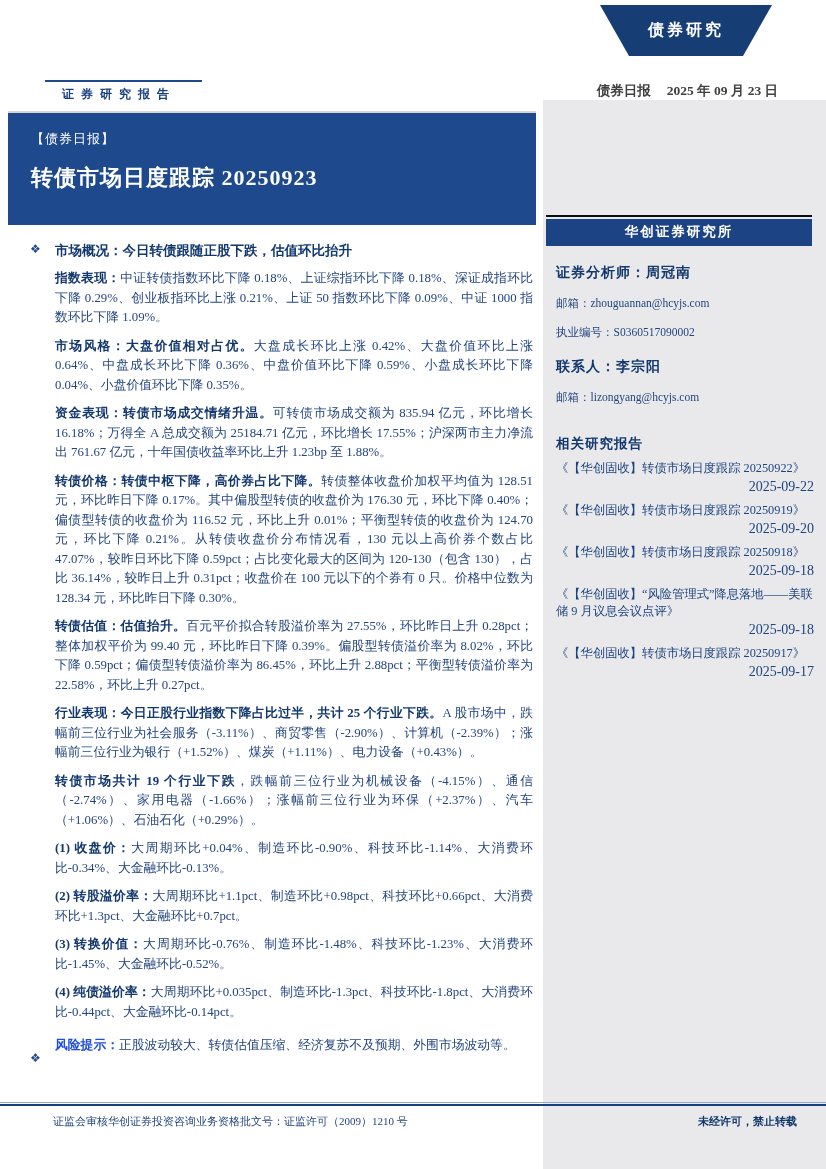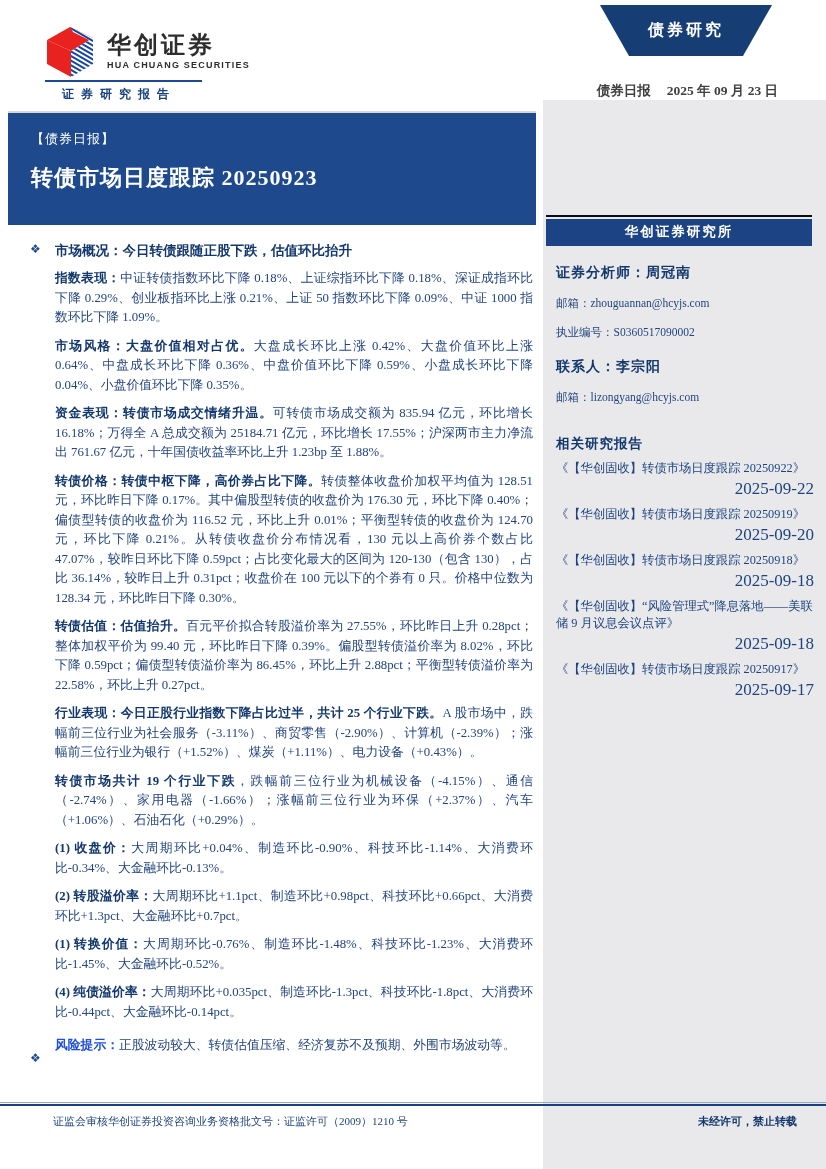--- a/index.html
+++ b/index.html
@@ -46,50 +46,32 @@
   .an-block{margin:18px 14px 0 13px;}
   .role-line{font-weight:bold;font-size:14px;color:#13386e;letter-spacing:1px;}
   .meta-line{font-size:11.5px;color:#23457f;margin-top:14px;}
   .meta-line .lbl{color:#23457f;}
   .meta-line a{color:#23457f;text-decoration:none;}
   .contact-line{margin-top:18px;}
   .related{margin:30px 12px 0 13px;}
   .related h3{margin:0;font-size:13.5px;font-weight:bold;color:#13386e;letter-spacing:1px;}
   .rep-item{margin-top:7px;}
   .rep-title{font-size:12.3px;color:#1d4480;line-height:17px;cursor:pointer;}
-  .rep-date{font-size:17px;color:#1d4480;text-align:right;margin-top:2px;}
+  .rep-date{font-size:14px;color:#1d4480;text-align:right;margin-top:2px;}
   
   .footer-rule{position:absolute;left:0;top:1102px;width:826px;height:0;border-top:1px solid #93a9cb;}
   .footer-rule2{position:absolute;left:0;top:1104px;width:826px;height:2px;background:#17407e;}
   .footer-left{position:absolute;left:53px;top:1114px;font-size:11px;color:#23457f;}
   .footer-right{position:absolute;right:29px;top:1114px;font-size:11px;font-weight:bold;color:#13386e;}
 </style>
 </head>
 <body>
 
 <div class="page">
 
-  <div class="logo-block">
-    <svg class="logo-cube" viewBox="0 0 54 52">
-      <defs>
-        <pattern id="bstripe" width="4" height="4" patternUnits="userSpaceOnUse" patternTransform="rotate(30)">
-          <rect width="4" height="4" fill="#ffffff"></rect>
-          <rect width="4" height="2" fill="#1445a0"></rect>
-        </pattern>
-      </defs>
-      <polygon points="2,14 25,1 48,12 26,25" fill="#e8231f"></polygon>
-      <polygon points="2,14 26,25 26,51 2,38" fill="#e8231f"></polygon>
-      <polygon points="26,25 48,12 48,38 26,51" fill="url(#bstripe)"></polygon>
-      <polygon points="25,1 48,12 48,16 28,6" fill="url(#bstripe)"></polygon>
-    </svg>
-    <div class="brand-wrap">
-      <div class="brand-cn">华创证券</div>
-      <div class="brand-en">HUA CHUANG SECURITIES</div>
-    </div>
-  </div>
   <div class="logo-rule"></div>
   <div class="series-label">证券研究报告</div>
 
   <div class="badge">
     <span>债券研究</span>
   </div>
 
   <div class="date-row">
     <span>债券日报</span><span class="gap"></span><span>2025 年 09 月 23 日</span>
   </div>
@@ -106,21 +88,21 @@
 
       <p class="para"><b>指数表现：</b><span>中证转债指数环比下降 0.18%、上证综指环比下降 0.18%、深证成指环比下降 0.29%、创业板指环比上涨 0.21%、上证 50 指数环比下降 0.09%、中证 1000 指数环比下降 1.09%。</span></p>
       <p class="para"><b>市场风格：大盘价值相对占优。</b><span>大盘成长环比上涨 0.42%、大盘价值环比上涨 0.64%、中盘成长环比下降 0.36%、中盘价值环比下降 0.59%、小盘成长环比下降 0.04%、小盘价值环比下降 0.35%。</span></p>
       <p class="para"><b>资金表现：转债市场成交情绪升温。</b><span>可转债市场成交额为 835.94 亿元，环比增长 16.18%；万得全 A 总成交额为 25184.71 亿元，环比增长 17.55%；沪深两市主力净流出 761.67 亿元，十年国债收益率环比上升 1.23bp 至 1.88%。</span></p>
       <p class="para"><b>转债价格：转债中枢下降，高价券占比下降。</b><span>转债整体收盘价加权平均值为 128.51 元，环比昨日下降 0.17%。其中偏股型转债的收盘价为 176.30 元，环比下降 0.40%；偏债型转债的收盘价为 116.52 元，环比上升 0.01%；平衡型转债的收盘价为 124.70 元，环比下降 0.21%。从转债收盘价分布情况看，130 元以上高价券个数占比 47.07%，较昨日环比下降 0.59pct；占比变化最大的区间为 120-130（包含 130），占比 36.14%，较昨日上升 0.31pct；收盘价在 100 元以下的个券有 0 只。价格中位数为 128.34 元，环比昨日下降 0.30%。</span></p>
       <p class="para"><b>转债估值：估值抬升。</b><span>百元平价拟合转股溢价率为 27.55%，环比昨日上升 0.28pct；整体加权平价为 99.40 元，环比昨日下降 0.39%。偏股型转债溢价率为 8.02%，环比下降 0.59pct；偏债型转债溢价率为 86.45%，环比上升 2.88pct；平衡型转债溢价率为 22.58%，环比上升 0.27pct。</span></p>
       <p class="para"><b>行业表现：今日正股行业指数下降占比过半，共计 25 个行业下跌。</b><span>A 股市场中，跌幅前三位行业为社会服务（-3.11%）、商贸零售（-2.90%）、计算机（-2.39%）；涨幅前三位行业为银行（+1.52%）、煤炭（+1.11%）、电力设备（+0.43%）。</span></p>
       <p class="para"><b>转债市场共计 19 个行业下跌</b><span>，跌幅前三位行业为机械设备（-4.15%）、通信（-2.74%）、家用电器（-1.66%）；涨幅前三位行业为环保（+2.37%）、汽车（+1.06%）、石油石化（+0.29%）。</span></p>
       <p class="para"><b>(1) 收盘价：</b><span>大周期环比+0.04%、制造环比-0.90%、科技环比-1.14%、大消费环比-0.34%、大金融环比-0.13%。</span></p>
       <p class="para"><b>(2) 转股溢价率：</b><span>大周期环比+1.1pct、制造环比+0.98pct、科技环比+0.66pct、大消费环比+1.3pct、大金融环比+0.7pct。</span></p>
-      <p class="para"><b>(1) 转换价值：</b><span>大周期环比-0.76%、制造环比-1.48%、科技环比-1.23%、大消费环比-1.45%、大金融环比-0.52%。</span></p>
+      <p class="para"><b>(3) 转换价值：</b><span>大周期环比-0.76%、制造环比-1.48%、科技环比-1.23%、大消费环比-1.45%、大金融环比-0.52%。</span></p>
       <p class="para"><b>(4) 纯债溢价率：</b><span>大周期环比+0.035pct、制造环比-1.3pct、科技环比-1.8pct、大消费环比-0.44pct、大金融环比-0.14pct。</span></p>
     </div>
 
     <div class="sect">
       <span class="bullet" style="top:15px;">❖</span>
       <p class="risk-para"><b>风险提示：</b><span>正股波动较大、转债估值压缩、经济复苏不及预期、外围市场波动等。</span></p>
     </div>
   </div>
 
   <div class="sidebar">

